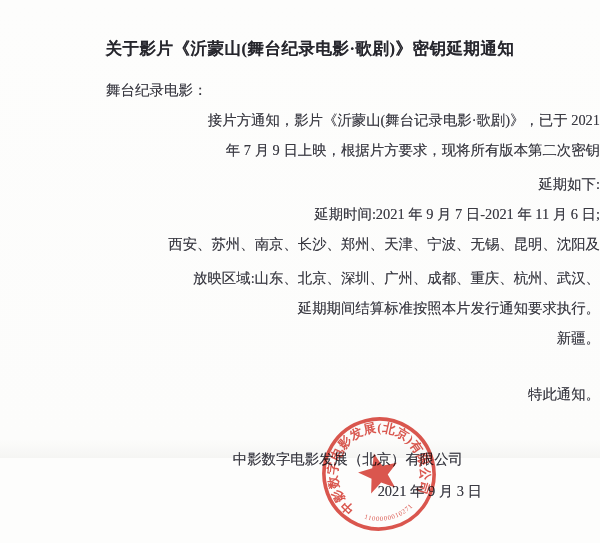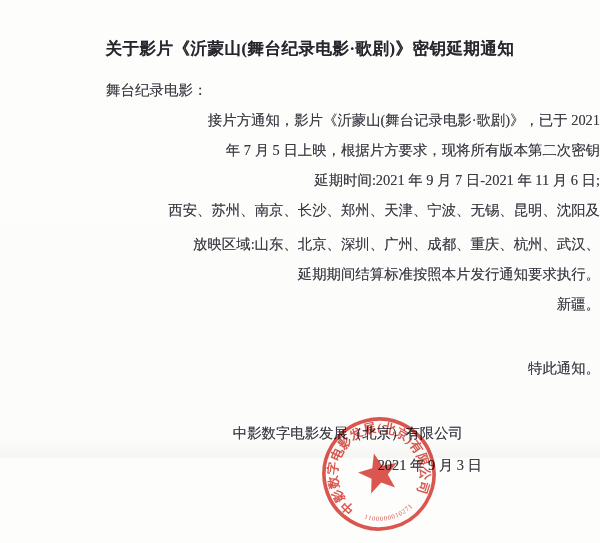--- a/index.html
+++ b/index.html
@@ -25,21 +25,21 @@
   .salutation{
     margin:13px 0 0 106px;
     font-size:14.5px;line-height:30px;white-space:nowrap;
   }
   .line{
     margin:0 0 0 92px;
     font-size:14.4px;line-height:30px;white-space:nowrap;text-align:right;
   }
   .indent{ padding-left:36px; }
   .sp4{ margin-top:4px; }
-  .sp34{ margin-top:34px; }
+  .sp34{ margin-top:26px; }
   .sig-company{
     margin:35px 0 0 0;text-align:right;padding-right:137px;
     font-size:14.4px;line-height:30px;white-space:nowrap;
   }
   .sig-date{
     margin:2px 0 0 12px;text-align:right;padding-right:118px;
     font-size:14.4px;line-height:30px;white-space:nowrap;
   }
   .seal{
     position:absolute;left:313px;top:408px;
@@ -54,21 +54,22 @@
 </head>
 <body>
 
 <div class="page">
 
   <h1 class="title scan-ink">关于影片《沂蒙山(舞台纪录电影·歌剧)》密钥延期通知</h1>
 
   <p class="salutation scan-ink">舞台纪录电影：</p>
 
   <p class="line indent scan-ink">接片方通知，影片《沂蒙山(舞台记录电影·歌剧)》，已于 2021</p>
-  <p class="line scan-ink">年 7 月 5 日上映，根据片方要求，现将所有版本第二次密钥</p>
+  <p class="line scan-ink">年 7 月 9 日上映，根据片方要求，现将所有版本第二次密钥</p>
+  <p class="line indent sp4 scan-ink">延期如下:</p>
   <p class="line indent scan-ink">延期时间:2021 年 9 月 7 日-2021 年 11 月 6 日;</p>
   <p class="line scan-ink">西安、苏州、南京、长沙、郑州、天津、宁波、无锡、昆明、沈阳及</p>
   <p class="line indent sp4 scan-ink">放映区域:山东、北京、深圳、广州、成都、重庆、杭州、武汉、</p>
   <p class="line indent scan-ink">延期期间结算标准按照本片发行通知要求执行。</p>
   <p class="line scan-ink">新疆。</p>
   <p class="line indent sp34 scan-ink">特此通知。</p>
 
   <p class="sig-company scan-ink">中影数字电影发展（北京）有限公司</p>
   <p class="sig-date scan-ink">2021 年 9 月 3 日</p>
 

